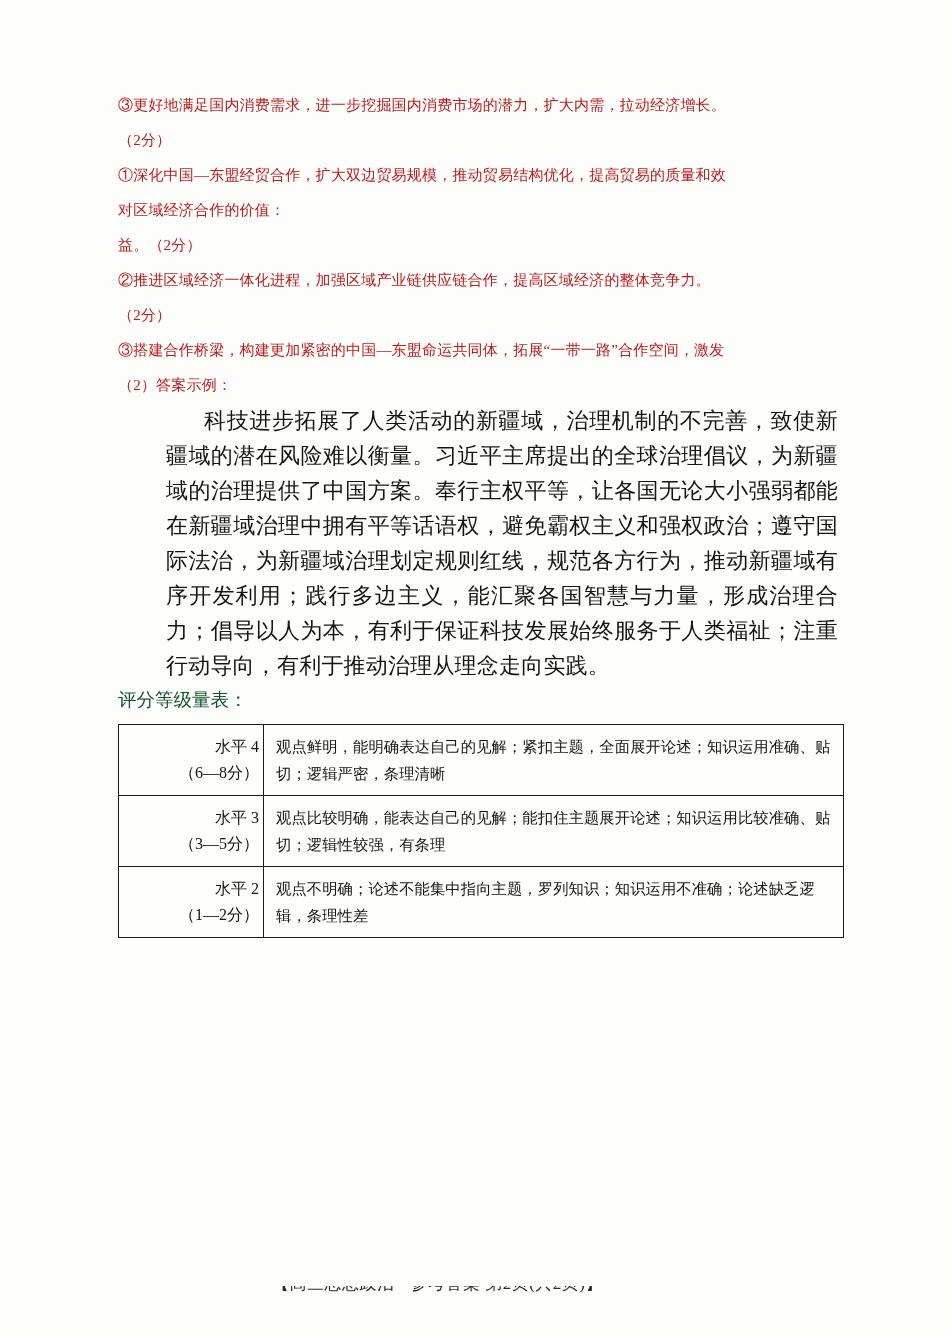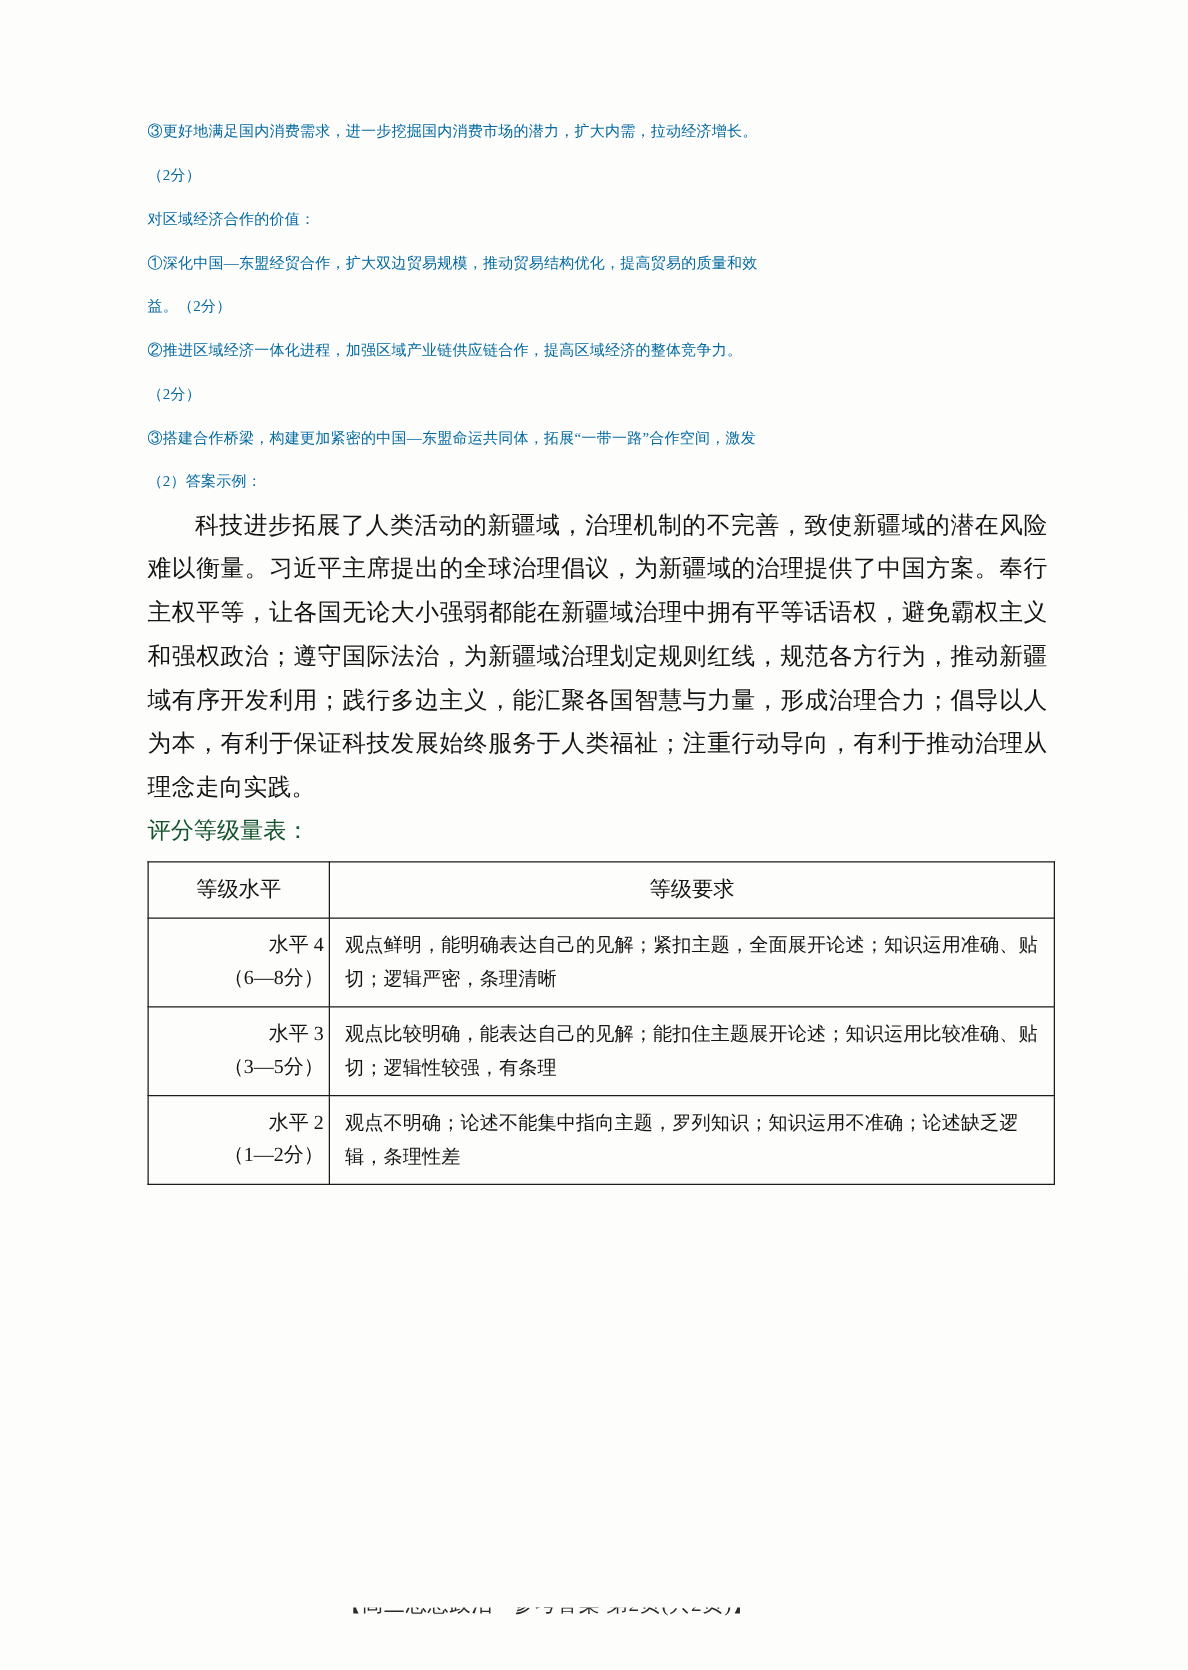--- a/index.html
+++ b/index.html
@@ -23,35 +23,36 @@
     height: 1336px;
     background: #fdfdfc;
   }
   .content {
     position: absolute;
     left: 118px;
     top: 88px;
     width: 720px;
   }
   .line {
-    font-size: 12px;
+    font-size: 15px;
     line-height: 35px;
     letter-spacing: 0.2px;
     white-space: pre-wrap;
-    color: #0369a1;
+    color: #b91c1c;
   }
   .indent2 {
     text-indent: 38px;
   }
   .para {
-    font-size: 19px;
+    font-size: 22px;
     line-height: 35px;
     letter-spacing: 0.2px;
     text-align: justify;
     color: #141414;
+    margin-left: 48px;
   }
   .section-label {
     font-size: 18.5px;
     line-height: 35px;
     color: #14532d;
   }
   table.rubric {
     border-collapse: collapse;
     margin-top: 6px;
     width: 726px;
@@ -113,38 +114,34 @@
 </style>
 </head>
 <body>
 
 <div class="page">
 
   <div class="content">
 
     <div class="line">③更好地满足国内消费需求，进一步挖掘国内消费市场的潜力，扩大内需，拉动经济增长。</div>
     <div class="line">（2分）</div>
+    <div class="line">①深化中国—东盟经贸合作，扩大双边贸易规模，推动贸易结构优化，提高贸易的质量和效</div>
     <div class="line">对区域经济合作的价值：</div>
-    <div class="line">①深化中国—东盟经贸合作，扩大双边贸易规模，推动贸易结构优化，提高贸易的质量和效</div>
     <div class="line">益。（2分）</div>
     <div class="line">②推进区域经济一体化进程，加强区域产业链供应链合作，提高区域经济的整体竞争力。</div>
     <div class="line">（2分）</div>
     <div class="line">③搭建合作桥梁，构建更加紧密的中国—东盟命运共同体，拓展“一带一路”合作空间，激发</div>
     <div class="line">（2）答案示例：</div>
 
     <div class="para indent2">科技进步拓展了人类活动的新疆域，治理机制的不完善，致使新疆域的潜在风险难以衡量。习近平主席提出的全球治理倡议，为新疆域的治理提供了中国方案。奉行主权平等，让各国无论大小强弱都能在新疆域治理中拥有平等话语权，避免霸权主义和强权政治；遵守国际法治，为新疆域治理划定规则红线，规范各方行为，推动新疆域有序开发利用；践行多边主义，能汇聚各国智慧与力量，形成治理合力；倡导以人为本，有利于保证科技发展始终服务于人类福祉；注重行动导向，有利于推动治理从理念走向实践。</div>
 
     <div class="section-label">评分等级量表：</div>
 
     <table class="rubric">
       <tbody>
-          <tr>
-        <td class="headcell level">等级水平</td>
-        <td class="headcell">等级要求</td>
-      </tr>
       <tr>
         <td class="level">
           <span class="lvl-name">水平 4</span>
           <span class="lvl-score">（6—8分）</span>
         </td>
         <td class="req">观点鲜明，能明确表达自己的见解；紧扣主题，全面展开论述；知识运用准确、贴切；逻辑严密，条理清晰</td>
       </tr>
       <tr>
         <td class="level">
           <span class="lvl-name">水平 3</span>

